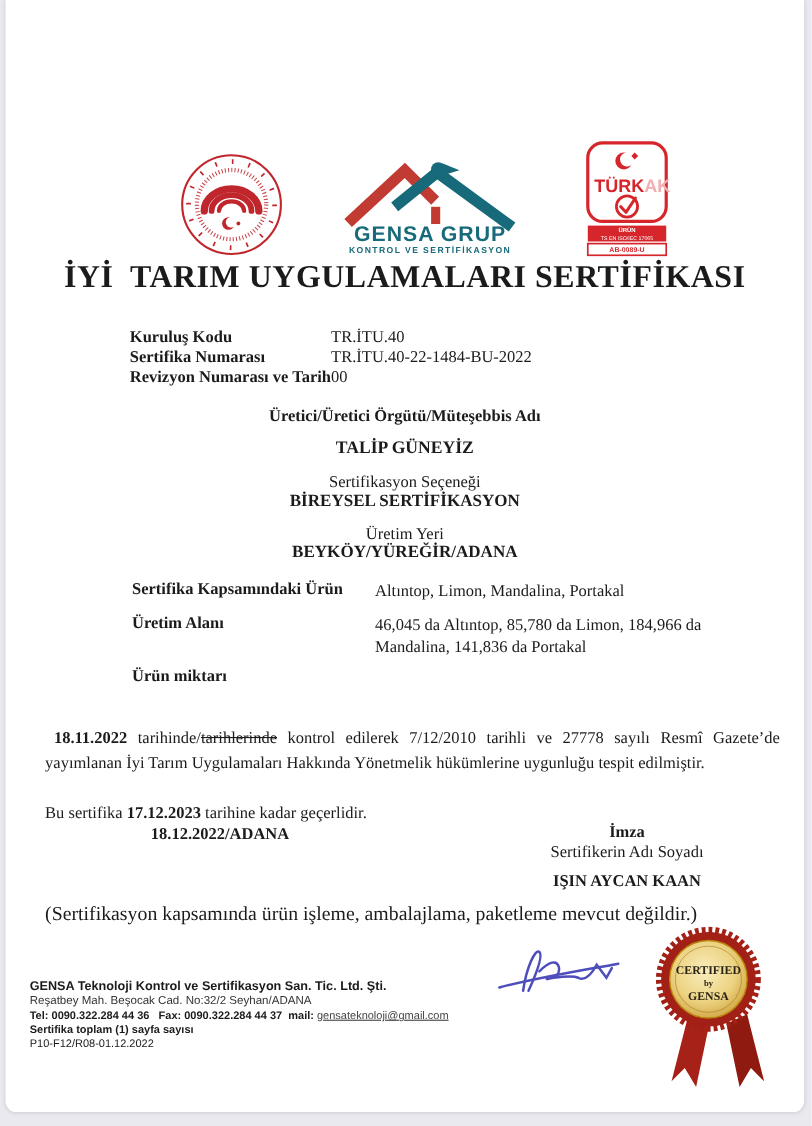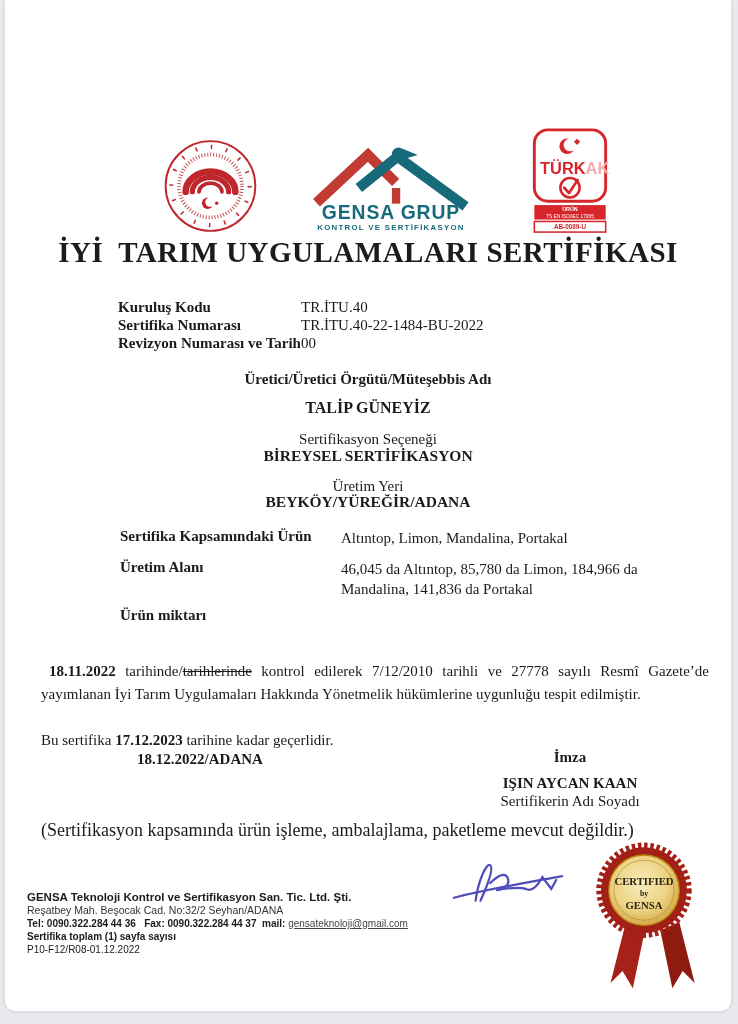--- a/index.html
+++ b/index.html
@@ -116,22 +116,22 @@
     </div>
     <div class="abs para2" style="left:36px;top:729px;width:668px;">
       <span>Bu sertifika </span><span class="b">17.12.2023</span><span> tarihine kadar geçerlidir.</span>
     </div>
 
     <div class="abs" style="left:90px;top:750px;width:210px;text-align:center;">
       <div class="serif15 b">18.12.2022/ADANA</div>
     </div>
     <div class="abs" style="left:450px;top:748px;width:230px;text-align:center;">
       <div class="serif15 b signRightItem">İmza</div>
+      <div class="serif15 signRightItem">Sertifikerin Adı Soyadı</div>
       <div class="serif15 b" style="margin-top:8px;">IŞIN AYCAN KAAN</div>
-      <div class="serif15 signRightItem">Sertifikerin Adı Soyadı</div>
     </div>
 
     <div class="abs note" style="left:36px;top:820px;">(Sertifikasyon kapsamında ürün işleme, ambalajlama, paketleme mevcut değildir.)</div>
 
     <div class="abs" style="left:445px;top:856px;width:118px;height:52px;">
       <svg width="118" height="52" viewBox="0 0 120 52">
         <g fill="none" stroke="#4d4dbb" stroke-width="2.3" stroke-linecap="round">
           <path d="M4,42 C34,34 70,28 114,20"></path>
           <path d="M26,45 C29,24 37,6 41,9 C45,13 36,34 31,45"></path>
           <path d="M41,27 C50,18 57,16 59,23 C61,30 53,35 47,34 C57,33 70,30 77,33"></path>

